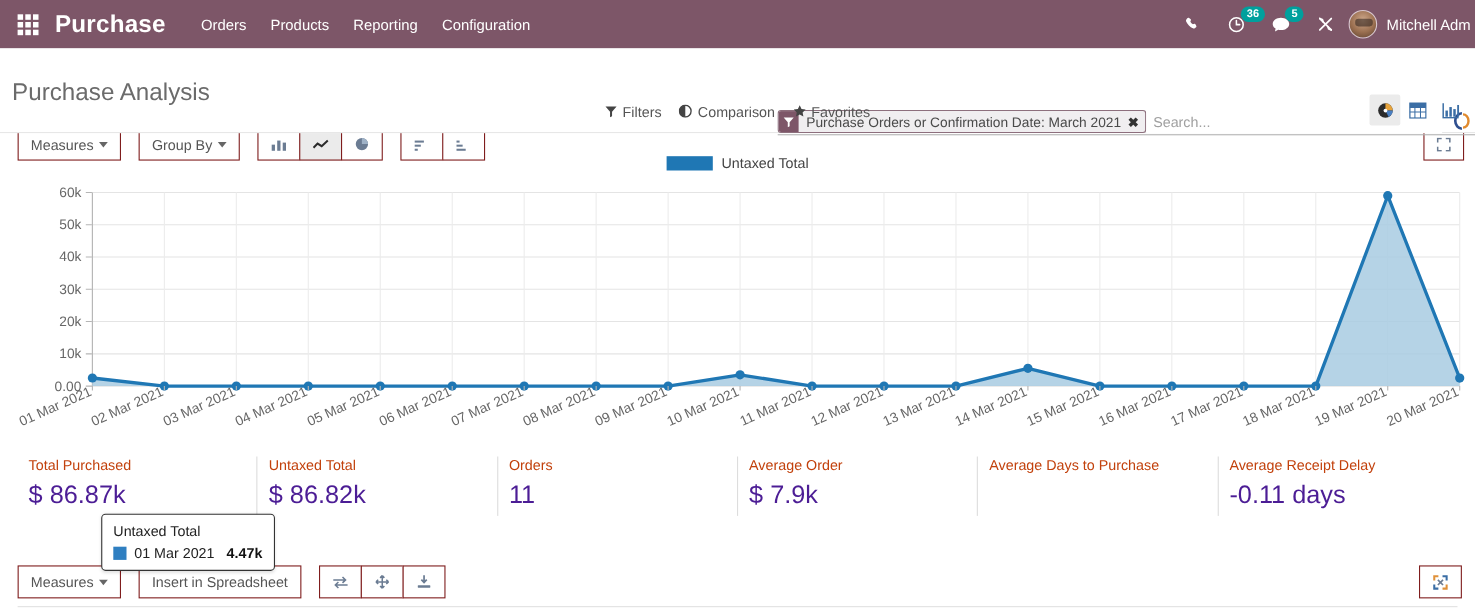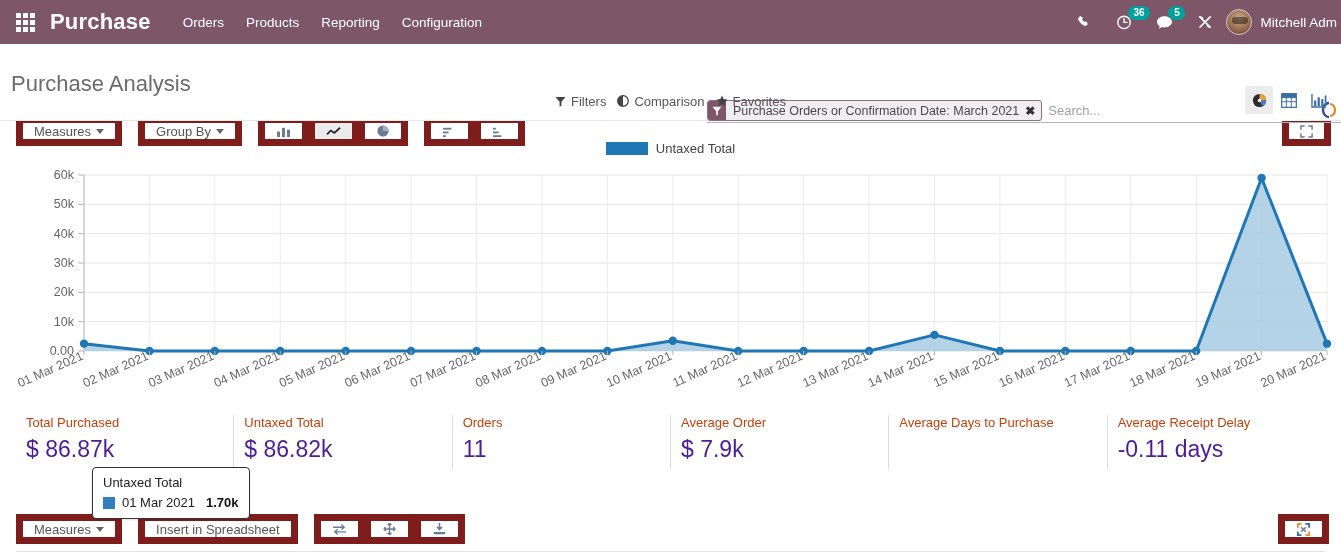--- a/index.html
+++ b/index.html
@@ -104,21 +104,21 @@
     color: #333; padding: 0 6px; height: 20px; min-width: 0;
     font-family: "Liberation Sans", sans-serif;
   }
   #search-input::placeholder { color: #a0a0a0; }
   #search-toggle-icon { position: absolute; right: 4px; top: 2px; cursor: pointer; }
 
   #cp-row2 {
     display: flex; align-items: center; justify-content: center;
     height: 38px; position: relative; padding: 0 12px;
   }
-  #dropdown-group { display: flex; gap: 11px; align-items: center; }
+  #dropdown-group { display: flex; gap: 16px; align-items: center; }
   .cp-dropdown {
     display: flex; align-items: center; gap: 5px;
     font-size: 13px; color: #555; cursor: pointer; white-space: nowrap;
   }
   #view-switcher {
     position: absolute; right: 8px; top: 4px;
     display: flex; align-items: center; gap: 2px;
   }
   .view-btn {
     width: 28px; height: 28px; display: flex; align-items: center; justify-content: center;
@@ -126,21 +126,21 @@
   }
   .view-btn.active { background: #ebebeb; }
 
   
   #graph-toolbar {
     position: absolute; top: 113px; left: 0; right: 0; height: 36px;
     display: flex; align-items: center; gap: 0; padding-left: 16px; z-index: 5;
   }
   .tb-group { display: flex; margin-right: 16px; }
   .tb-btn {
-    border: 7px solid #7f1d1d; background: #fff; height: 30px;
+    border: 1px solid #7f1d1d; background: #fff; height: 30px;
     display: flex; align-items: center; justify-content: center; gap: 5px;
     font-size: 13px; color: #555; padding: 0 11px; cursor: pointer;
     margin-left: -1px; white-space: nowrap;
   }
   .tb-btn:first-child { margin-left: 0; }
   .tb-btn.active { background: #ebebeb; }
   #graph-toolbar-right { margin-left: auto; margin-right: 10px; }
 
   
   #chart-area {
@@ -503,21 +503,21 @@
           <line x1="1327" y1="192" x2="1327" y2="196" stroke="#b5b5b5" stroke-width="1"></line>
         </g>
     </svg>
   </div>
 
   <div id="tooltip">
     <div id="tooltip-title">Untaxed Total</div>
     <div id="tooltip-row">
       <span id="tooltip-swatch"></span>
       <span id="tooltip-label">01 Mar 2021</span>
-      <span id="tooltip-value">1.70k</span>
+      <span id="tooltip-value">4.47k</span>
     </div>
   </div>
 </div>
 
 <div id="kpi-row">
   <div class="kpi-cell">
     <div class="kpi-label">Total Purchased</div>
     <div class="kpi-value">$ 86.87k</div>
   </div>
   <div class="kpi-cell">

